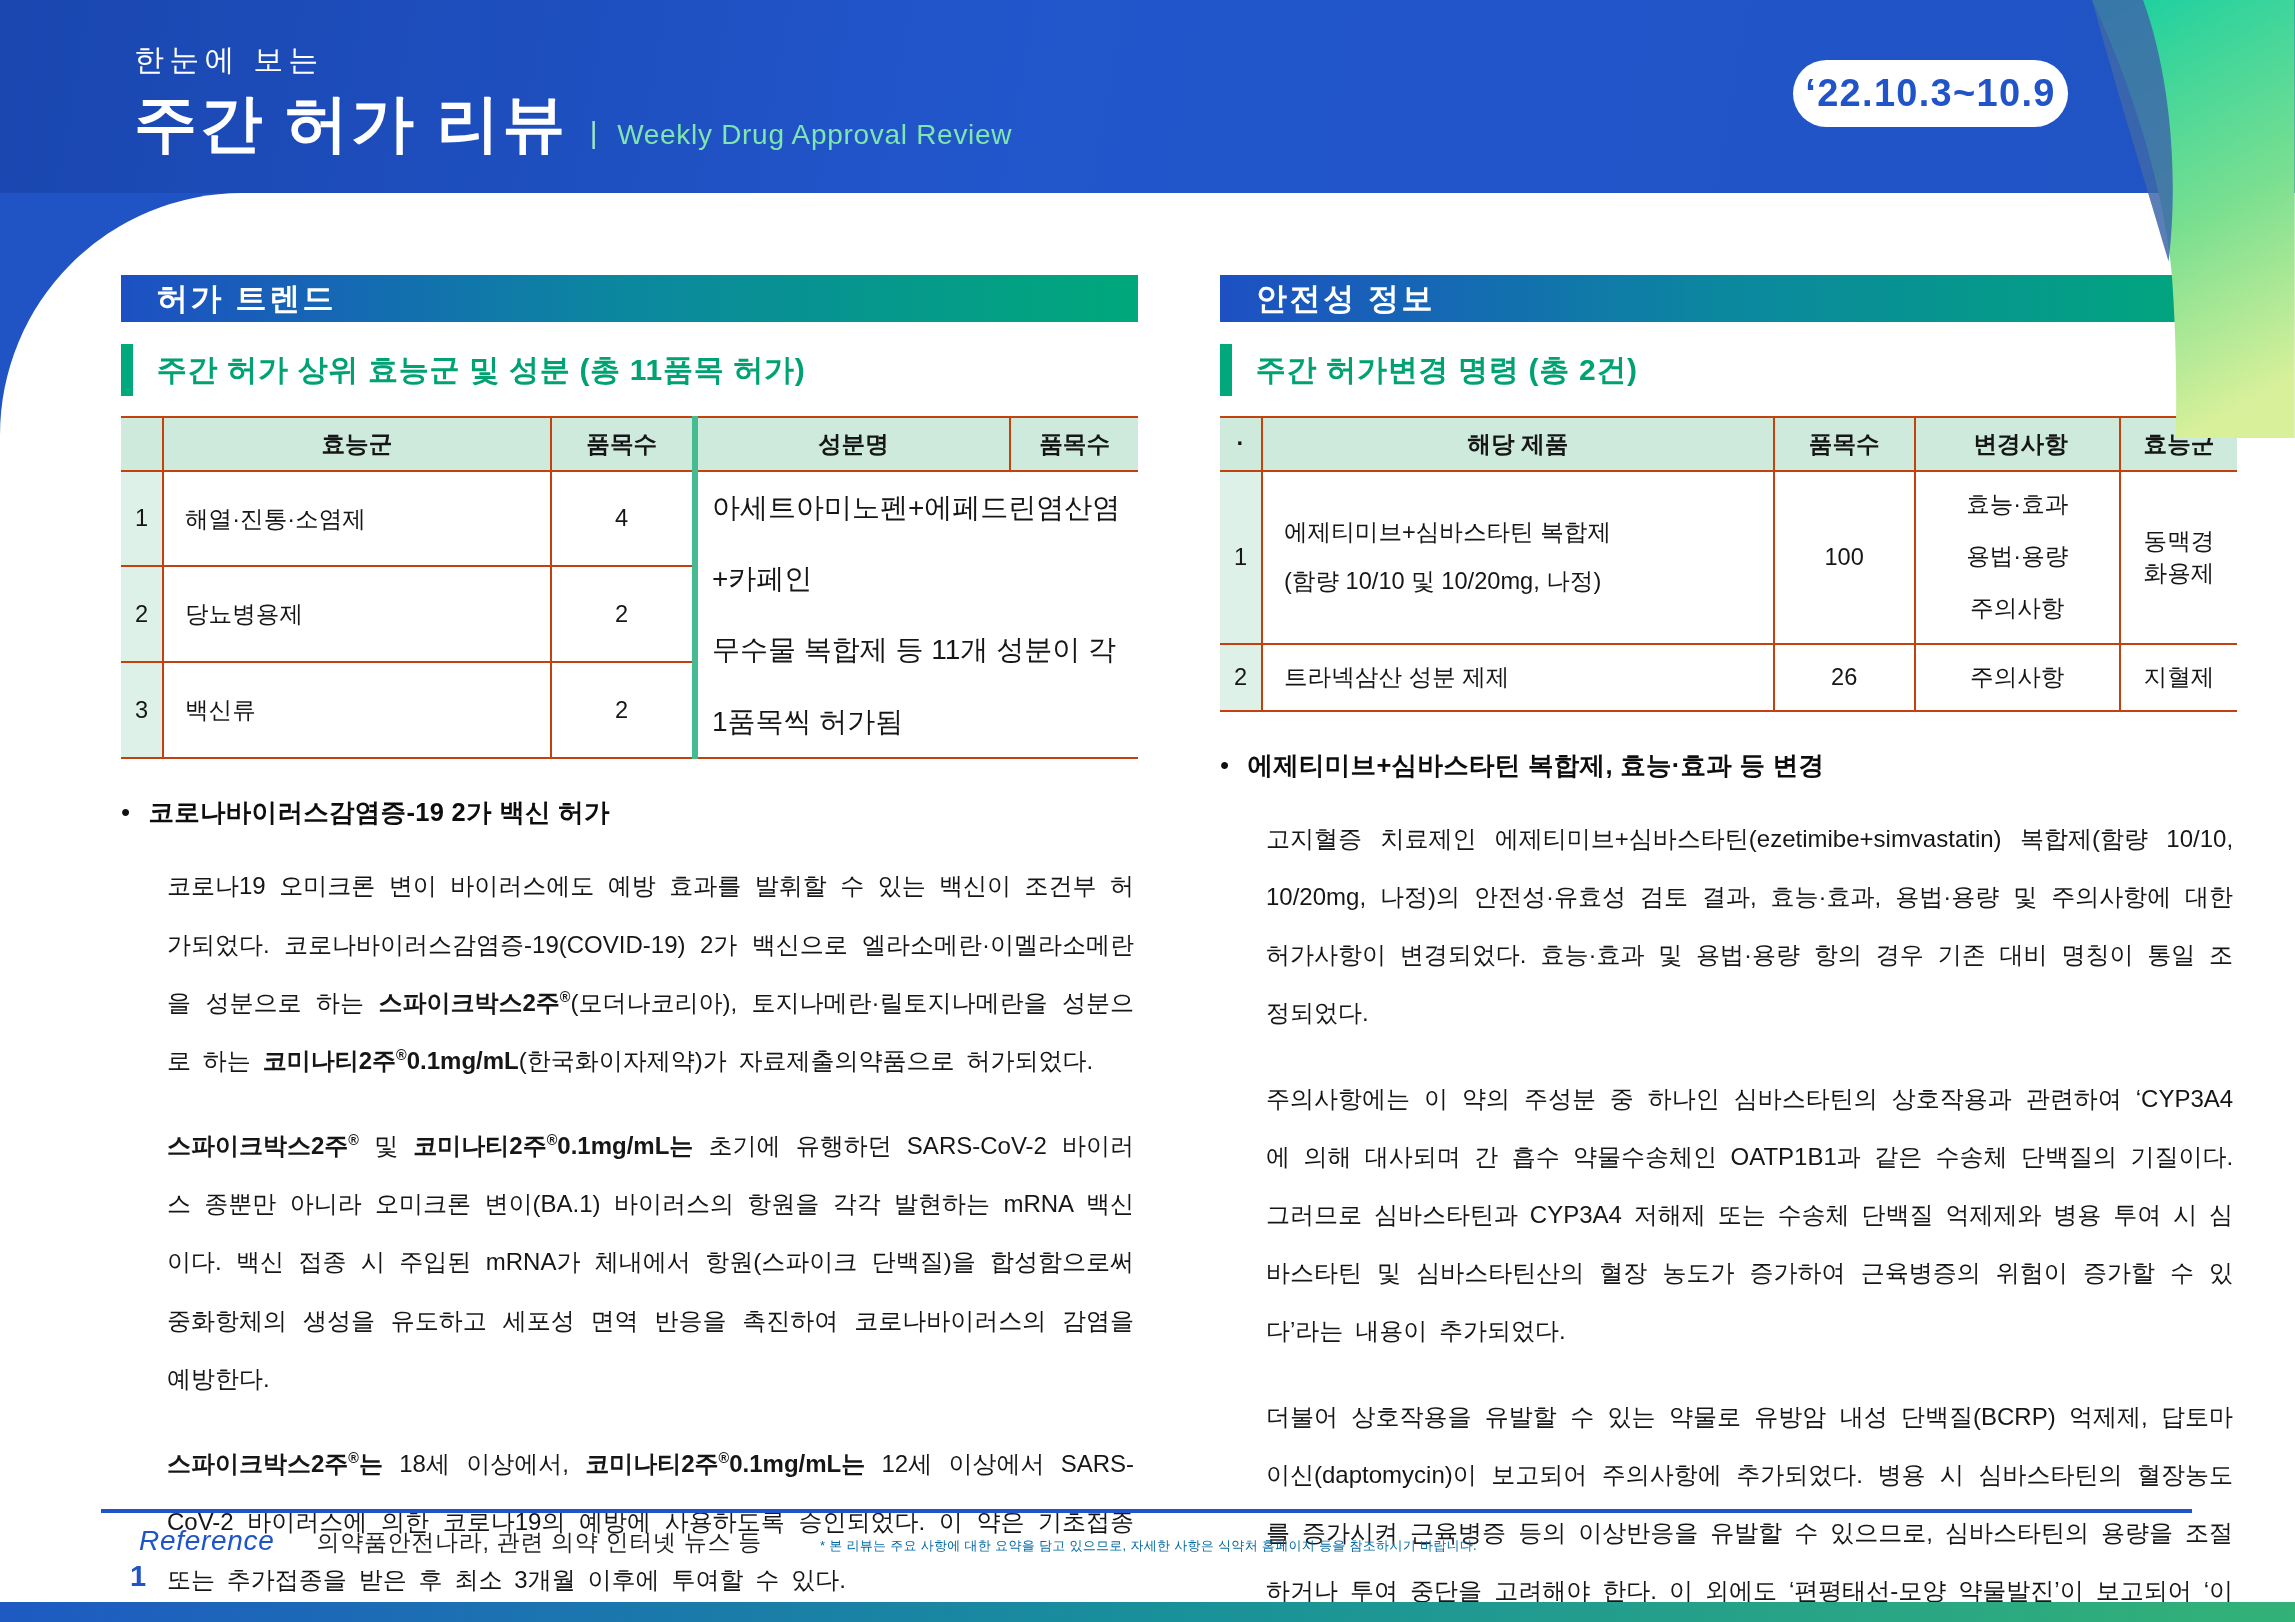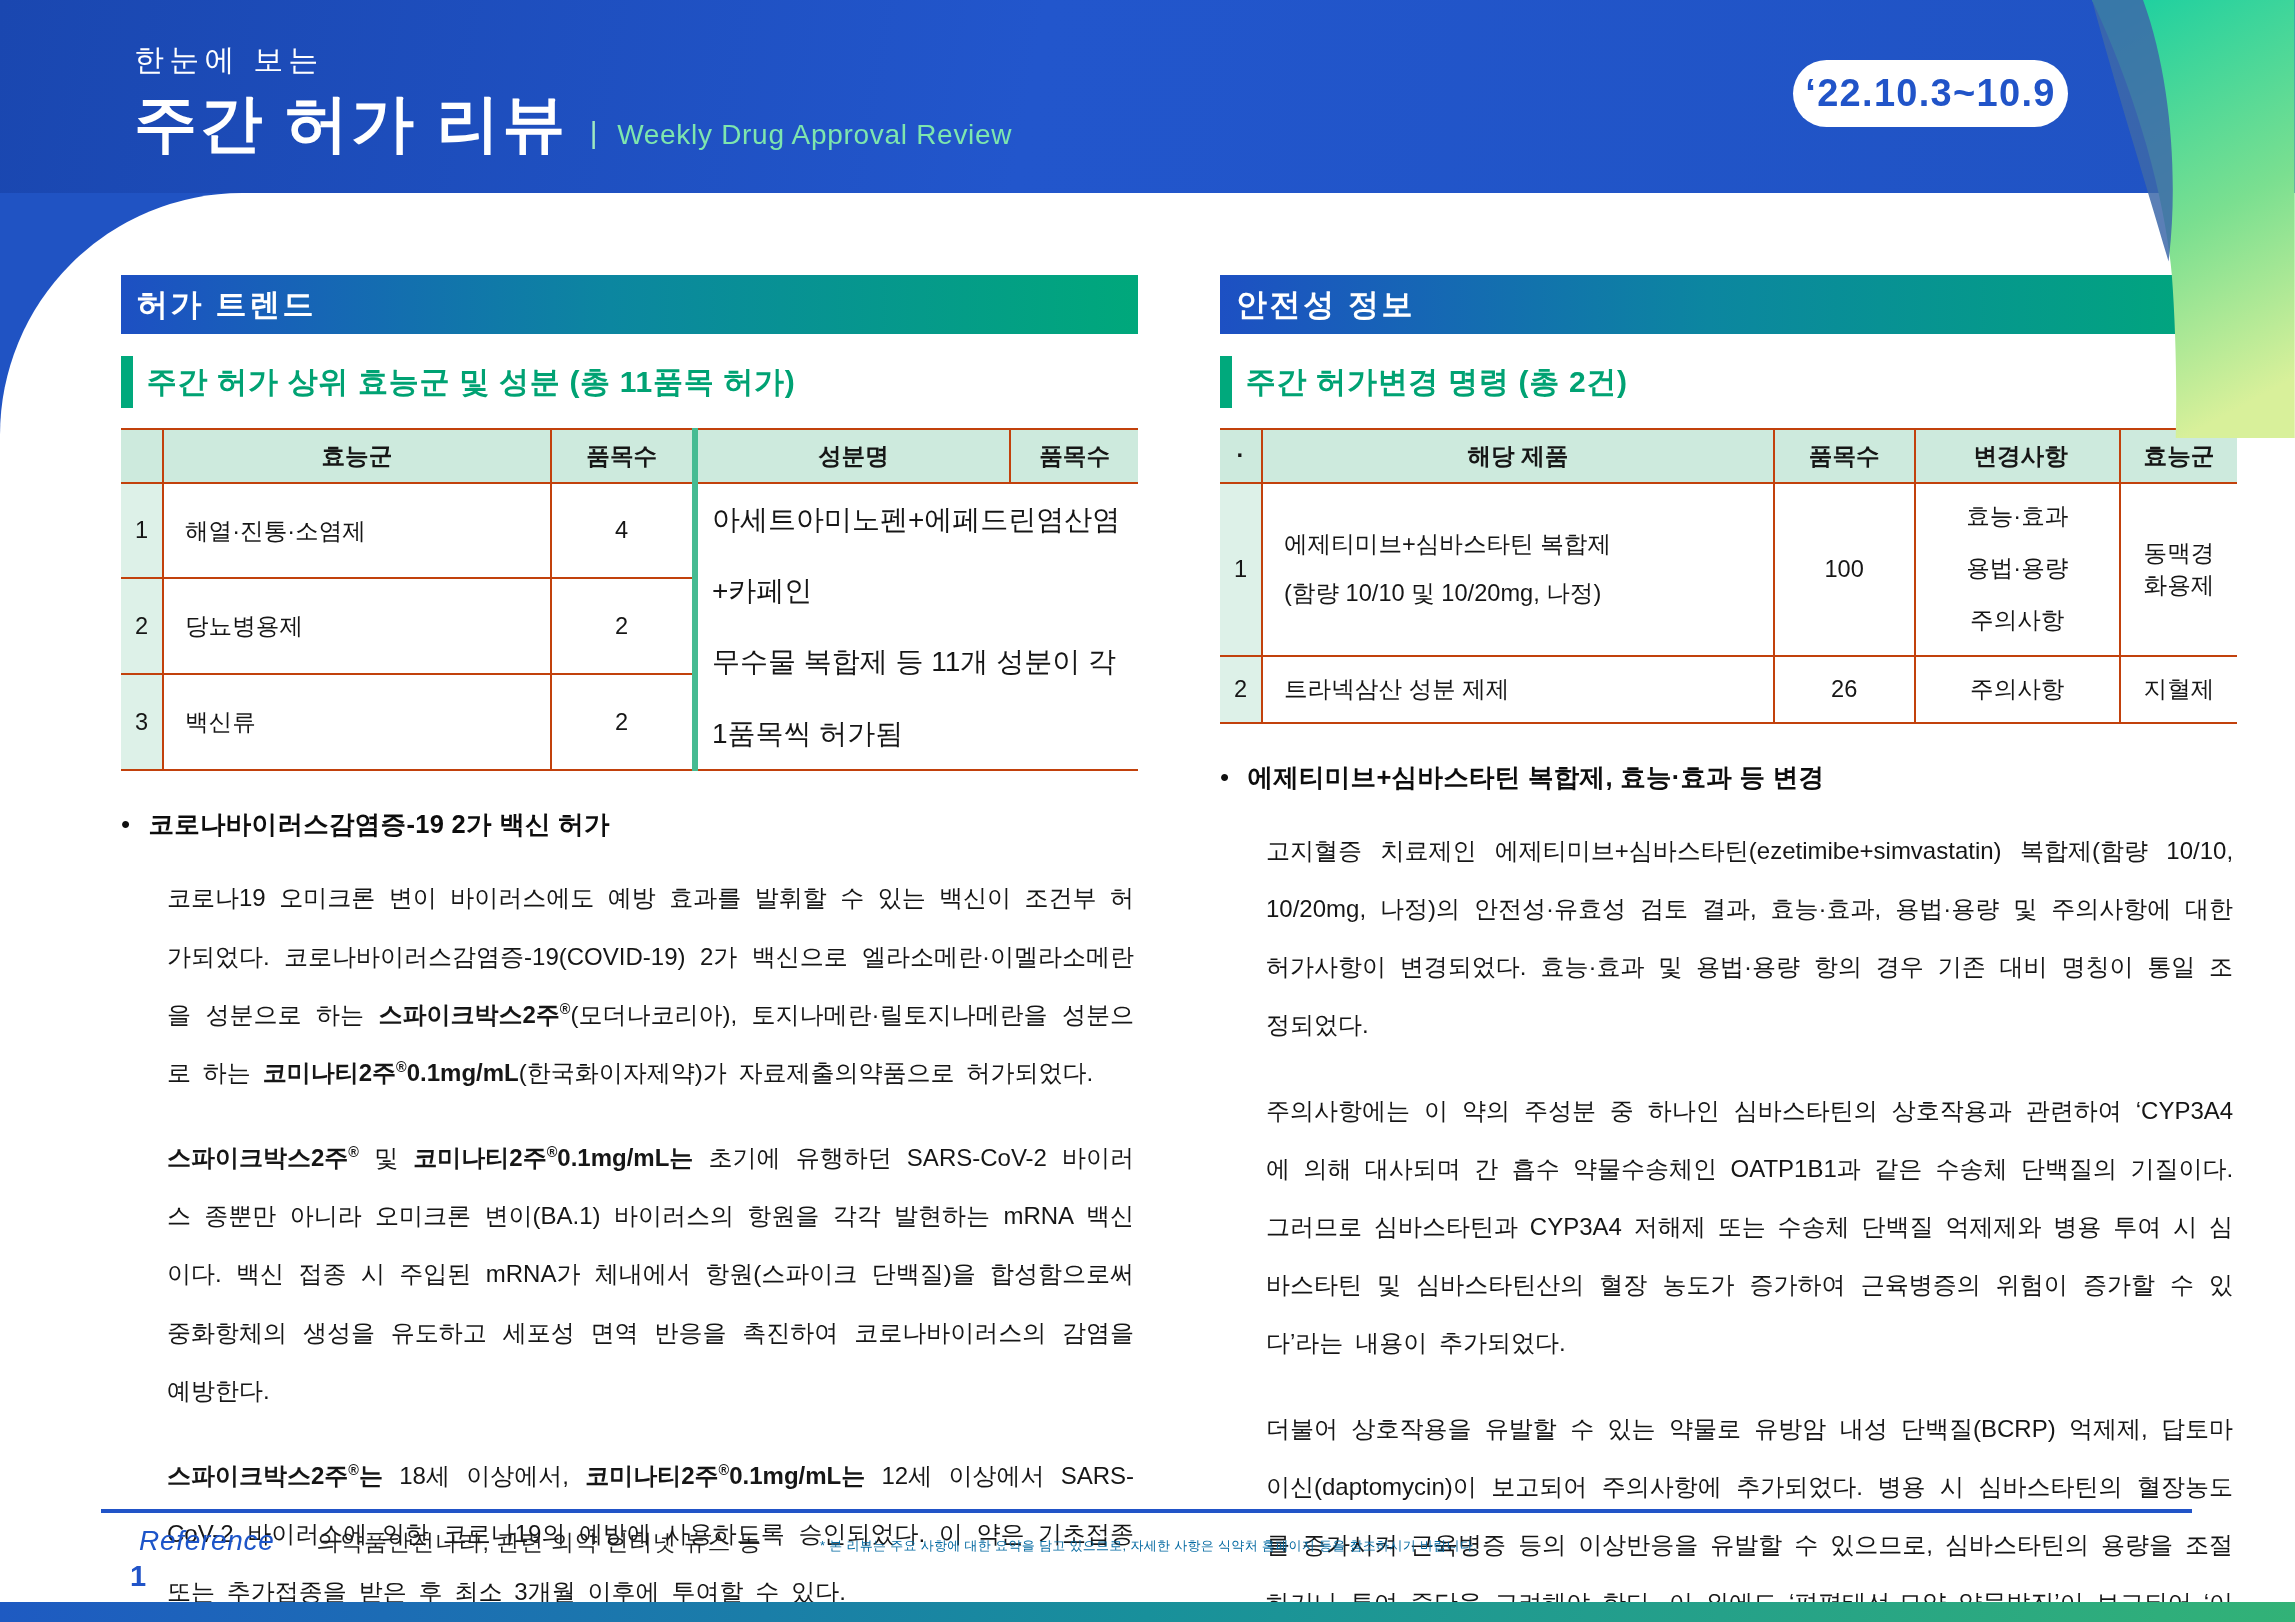--- a/index.html
+++ b/index.html
@@ -19,24 +19,24 @@
   .page-title{color:#ffffff;font-size:63px;font-weight:700;letter-spacing:2.6px;line-height:1.05;}
   .title-divider{color:#9fe9c1;font-size:30px;margin:0 19.6px 6.5px 22px;font-weight:400;}
   .subtitle-en{color:#7ee6ae;font-size:28px;margin-bottom:5.2px;letter-spacing:0.7px;}
   .date-badge{position:absolute;left:1793px;top:60px;width:275px;height:67px;background:#ffffff;
     border-radius:39px;display:flex;align-items:center;justify-content:center;
     color:#2154c8;font-size:38px;font-weight:700;letter-spacing:1.3px;z-index:4;}
   
   .content{position:absolute;top:275px;left:121px;right:58px;display:grid;
     grid-template-columns:1fr 1fr;column-gap:82px;z-index:2;}
   .col{min-width:0;}
-  .banner{height:59px;background:linear-gradient(90deg,#1d50c3 0%,#0c86a0 48%,#00a87b 100%);
+  .banner{height:47px;background:linear-gradient(90deg,#1d50c3 0%,#0c86a0 48%,#00a87b 100%);
     color:#ffffff;font-size:31px;font-weight:700;letter-spacing:2.6px;
-    display:flex;align-items:center;padding-left:16px;}
-  .subtitle-row{margin-top:22px;display:flex;align-items:center;gap:14px;}
+    display:flex;align-items:center;padding-left:36px;}
+  .subtitle-row{margin-top:22px;display:flex;align-items:center;gap:24px;}
   .green-bar{width:11.8px;height:52px;background:#00a97c;flex:none;}
   .section-subtitle{color:#00a273;font-size:30px;font-weight:700;letter-spacing:0.7px;}
   
   table{width:100%;border-collapse:collapse;margin-top:19.6px;font-size:23.6px;
     border-top:2.6px solid #46bb92;border-bottom:2.6px solid #46bb92;table-layout:fixed;}
   th{background:#cdeadd;font-weight:700;height:52px;text-align:center;}
   th,td{border:2px solid #c2410c;padding:0 14.4px;vertical-align:middle;}
   th:first-child,td:first-child{border-left:none;}
   th:last-child,td:last-child{border-right:none;}
   td{background:#ffffff;height:77px;text-align:center;}

